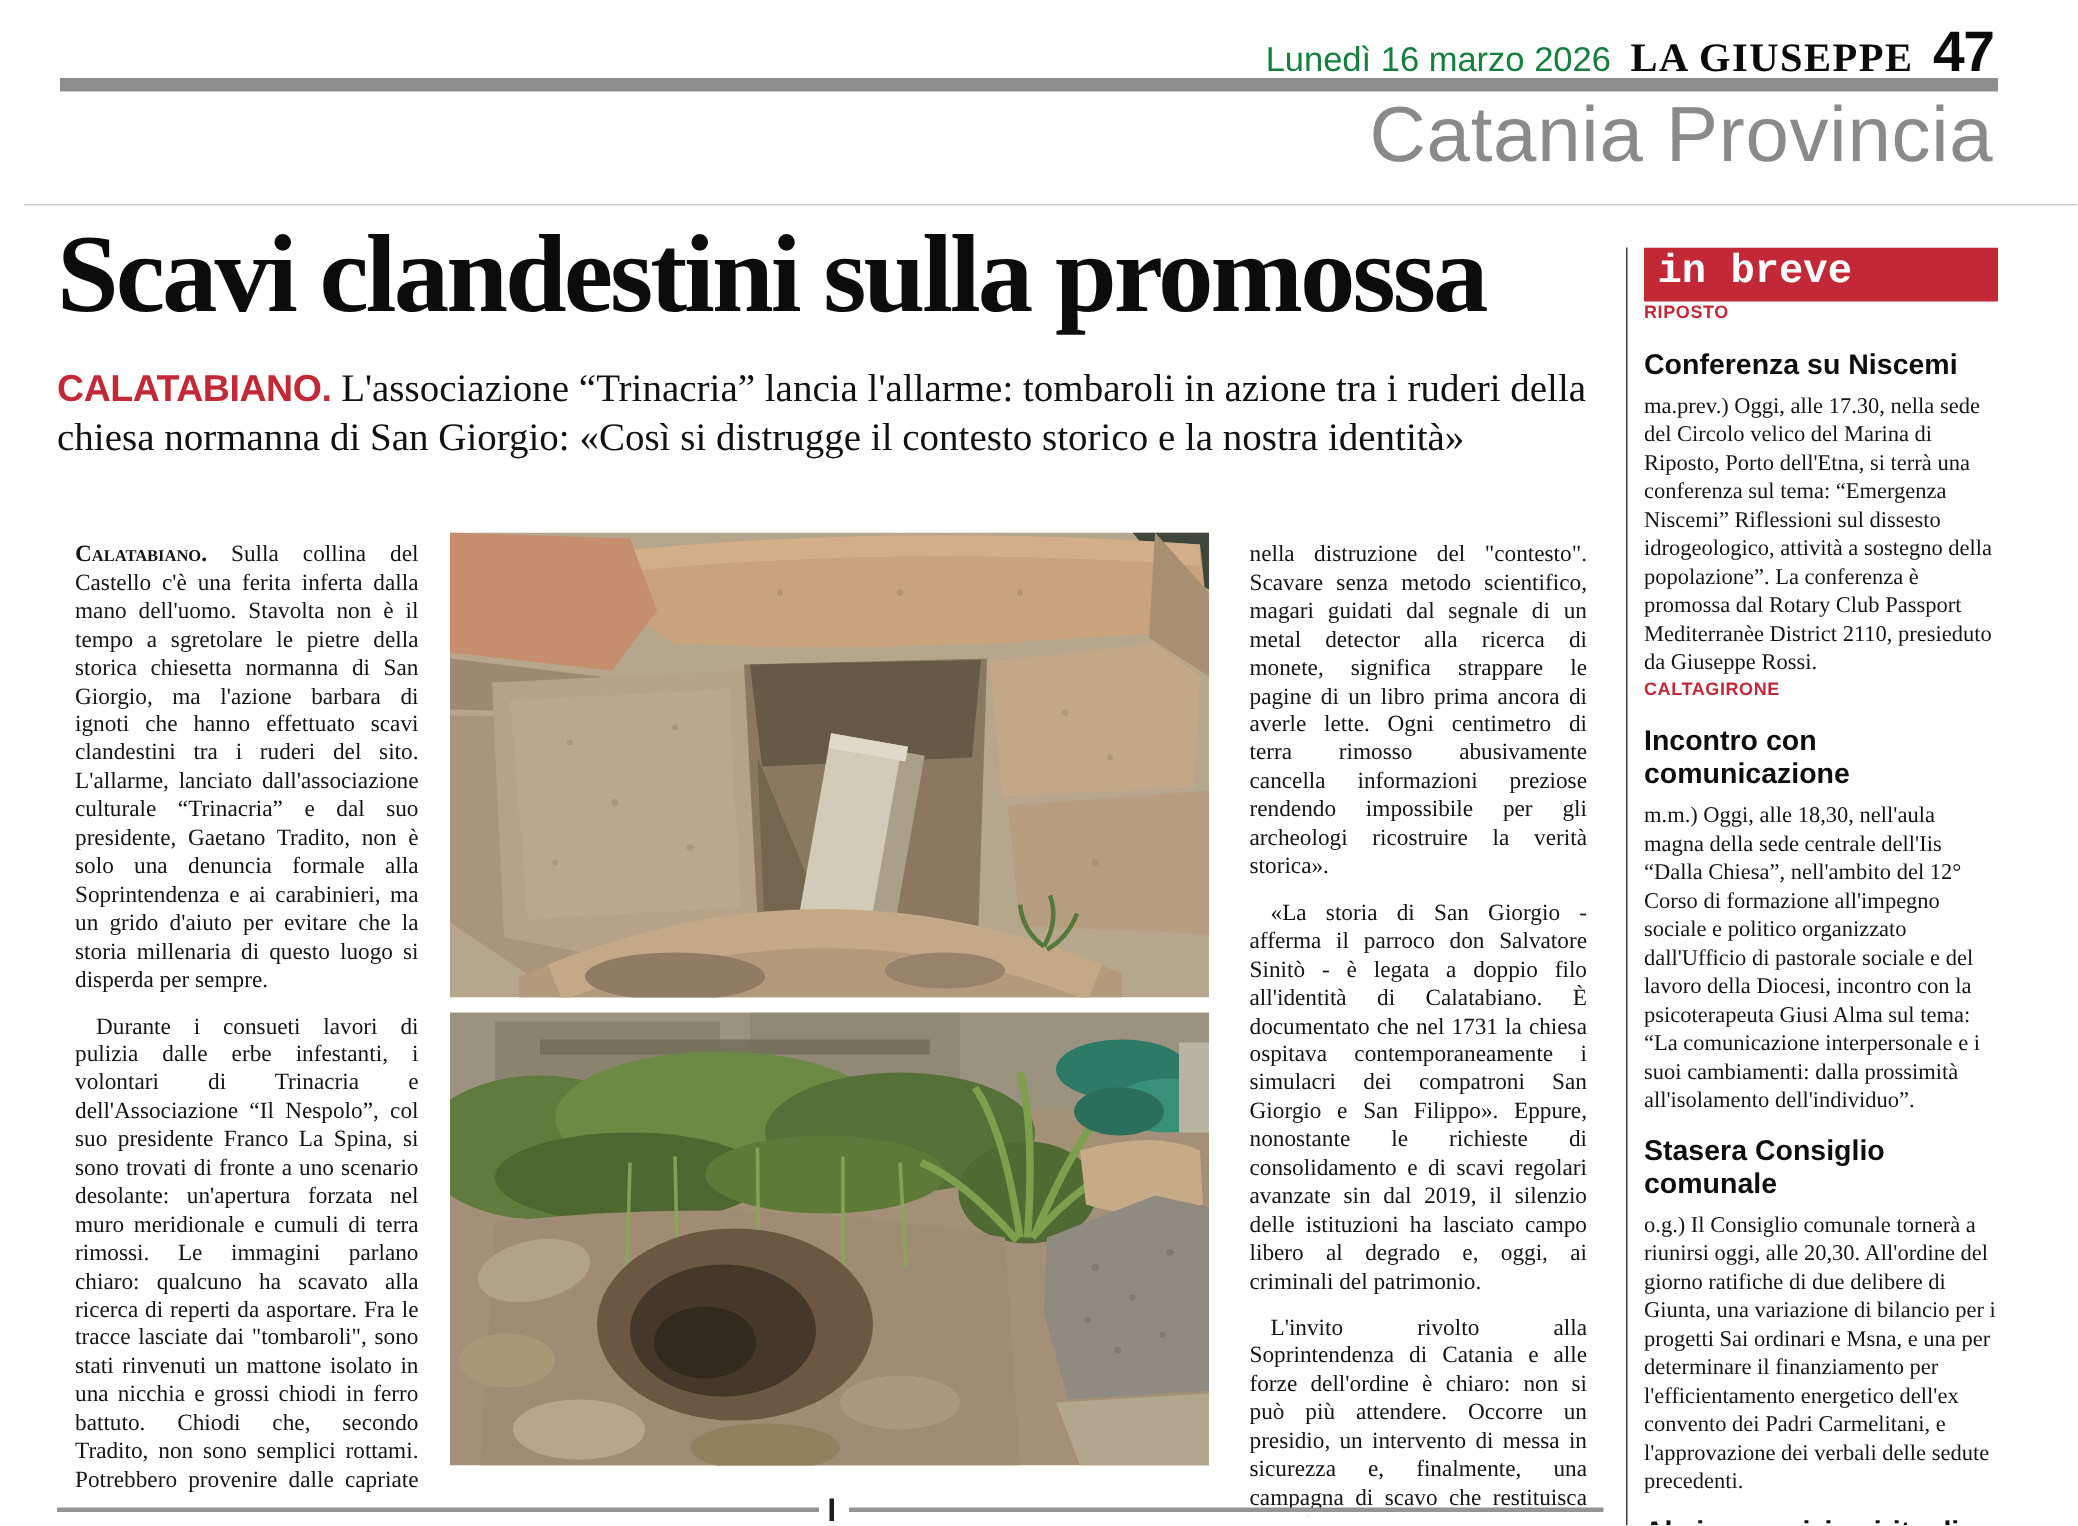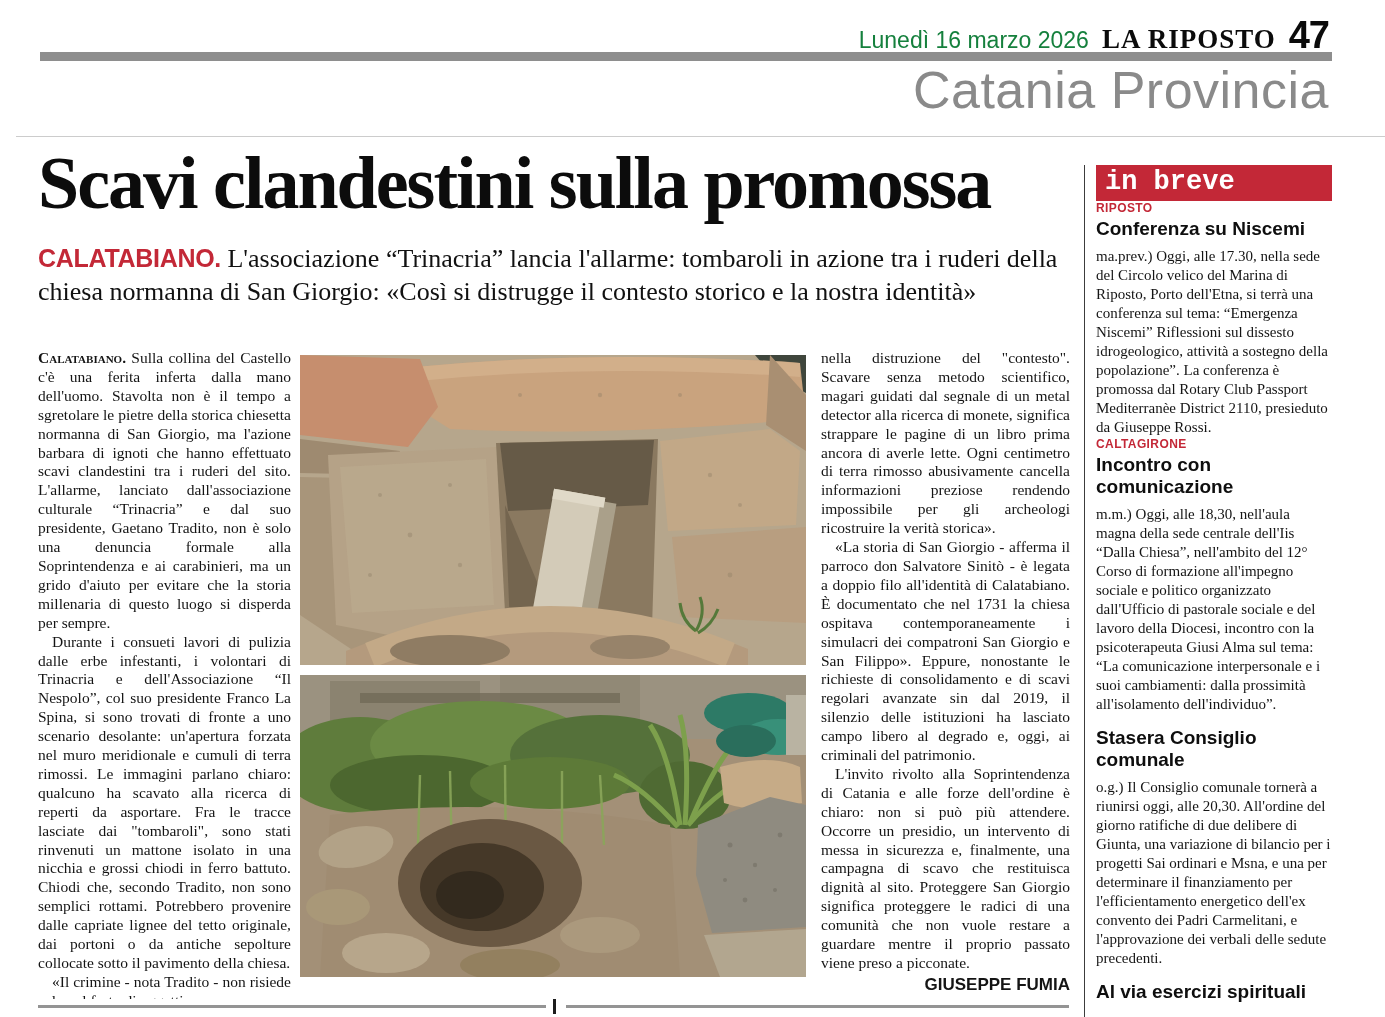--- a/index.html
+++ b/index.html
@@ -17,53 +17,53 @@
   
   .headline{position:absolute;left:38px;top:146px;width:1010px;font-weight:bold;font-size:74px;
         letter-spacing:-2px;line-height:1.02;color:#0c0c0c;}
   .kicker{position:absolute;left:38px;top:243px;width:1034px;font-size:26px;line-height:1.26;color:#111;}
   .kicker-loc{font-family:"Liberation Sans",sans-serif;font-weight:bold;font-size:25px;letter-spacing:-0.3px;}
   
   .colL{position:absolute;left:38px;top:349px;width:253px;height:650px;overflow:hidden;
         font-size:15.5px;line-height:18.9px;text-align:justify;hyphens:auto;}
   .colR{position:absolute;left:821px;top:349px;width:249px;height:662px;overflow:hidden;
         font-size:15.5px;line-height:18.9px;text-align:justify;hyphens:auto;}
-  .colL p,.colR p{margin:0;}
+  .colL p,.colR p{margin:12px;}
   .ind{text-indent:14px;}
   .sc{font-variant:small-caps;font-weight:bold;}
   .byline{text-align:right;font-family:"Liberation Sans",sans-serif;font-weight:bold;font-size:17px;margin-top:3px;}
   
   .photo{position:absolute;left:300px;line-height:0;}
   .photo-top{top:355px;}
   .photo-bot{top:675px;}
   
   .vrule{position:absolute;left:1084px;top:165px;width:1px;height:852px;background:#3c3c3c;}
   .briefs{position:absolute;left:1096px;top:165px;width:236px;height:852px;overflow:hidden;}
   .brief-bar{height:36px;color:#fff;font-family:Liberation Mono, monospace;font-weight:bold;
         font-size:27px;line-height:35px;padding-left:9px;box-sizing:border-box;}
   .brief-city{font-family:"Liberation Sans",sans-serif;font-weight:bold;font-size:12px;
         letter-spacing:0.4px;}
   .brief-title{font-family:"Liberation Sans",sans-serif;font-weight:bold;font-size:19px;
-        margin-top:3px;color:#0e0e0e;}
+        margin-top:18px;color:#0e0e0e;}
   .brief-title.gap{margin-top:13px;}
   .brief-body{font-size:15px;line-height:19px;margin-top:7px;color:#141414;}
   
   .frule{position:absolute;top:1005px;height:3px;background:#949494;}
   .frule.l{left:38px;width:508px;}
   .frule.r{left:566px;width:503px;}
   .ftick{position:absolute;left:553px;top:999px;width:3px;height:15px;background:#1d1d1d;}
 </style>
 </head>
 <body>
 
 <div class="page">
 
   <div class="dateline">
     <span class="date-text">Lunedì 16 marzo 2026</span>
-    <span class="masthead">LA RIPOSTO</span>
+    <span class="masthead">LA GIUSEPPE</span>
     <span class="pageno">47</span>
   </div>
   <div class="graybar"></div>
   <div class="section-title">Catania Provincia</div>
   <div class="hairline"></div>
 
   <h1 class="headline" style="margin:0;">Scavi clandestini sulla promossa</h1>
   <div class="kicker">
     <span class="kicker-loc" style="color:#c32837;">CALATABIANO.</span><span> L'associazione “Trinacria” lancia l'allarme: tombaroli in azione tra i ruderi della chiesa normanna di San Giorgio: «Così si distrugge il contesto storico e la nostra identità»</span>
   </div>

